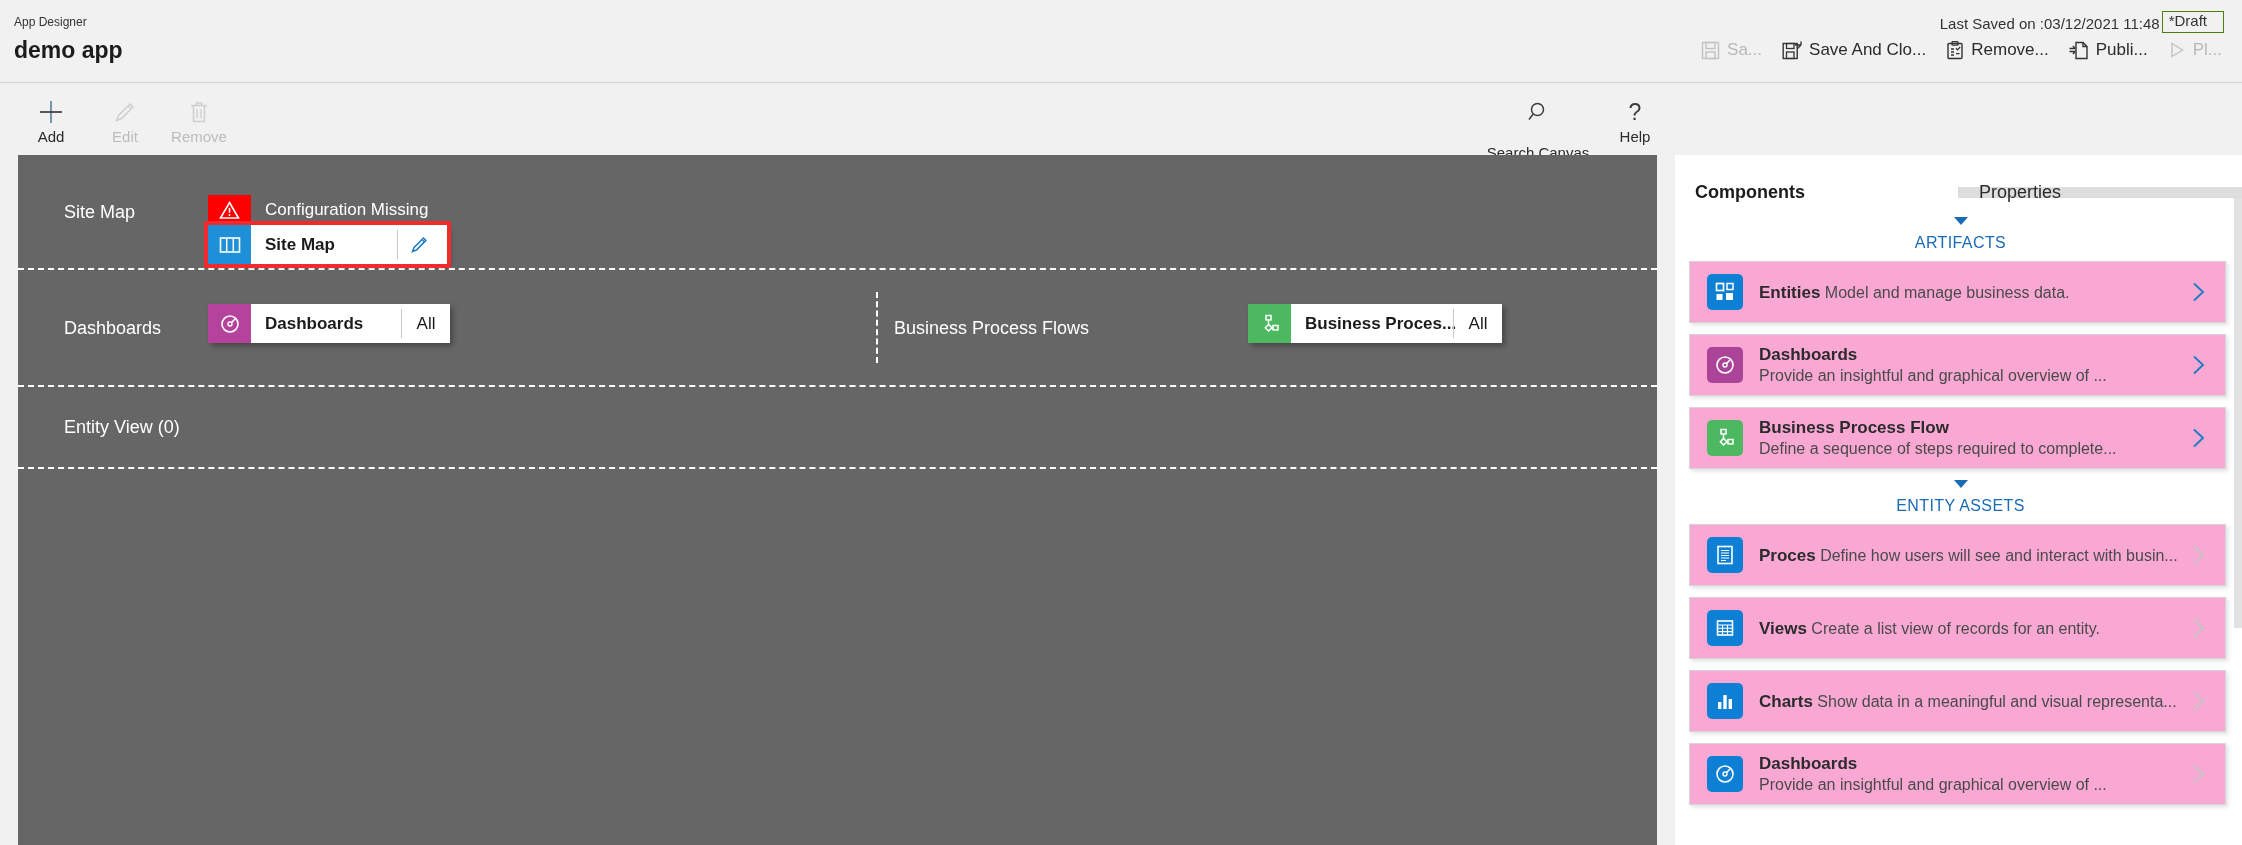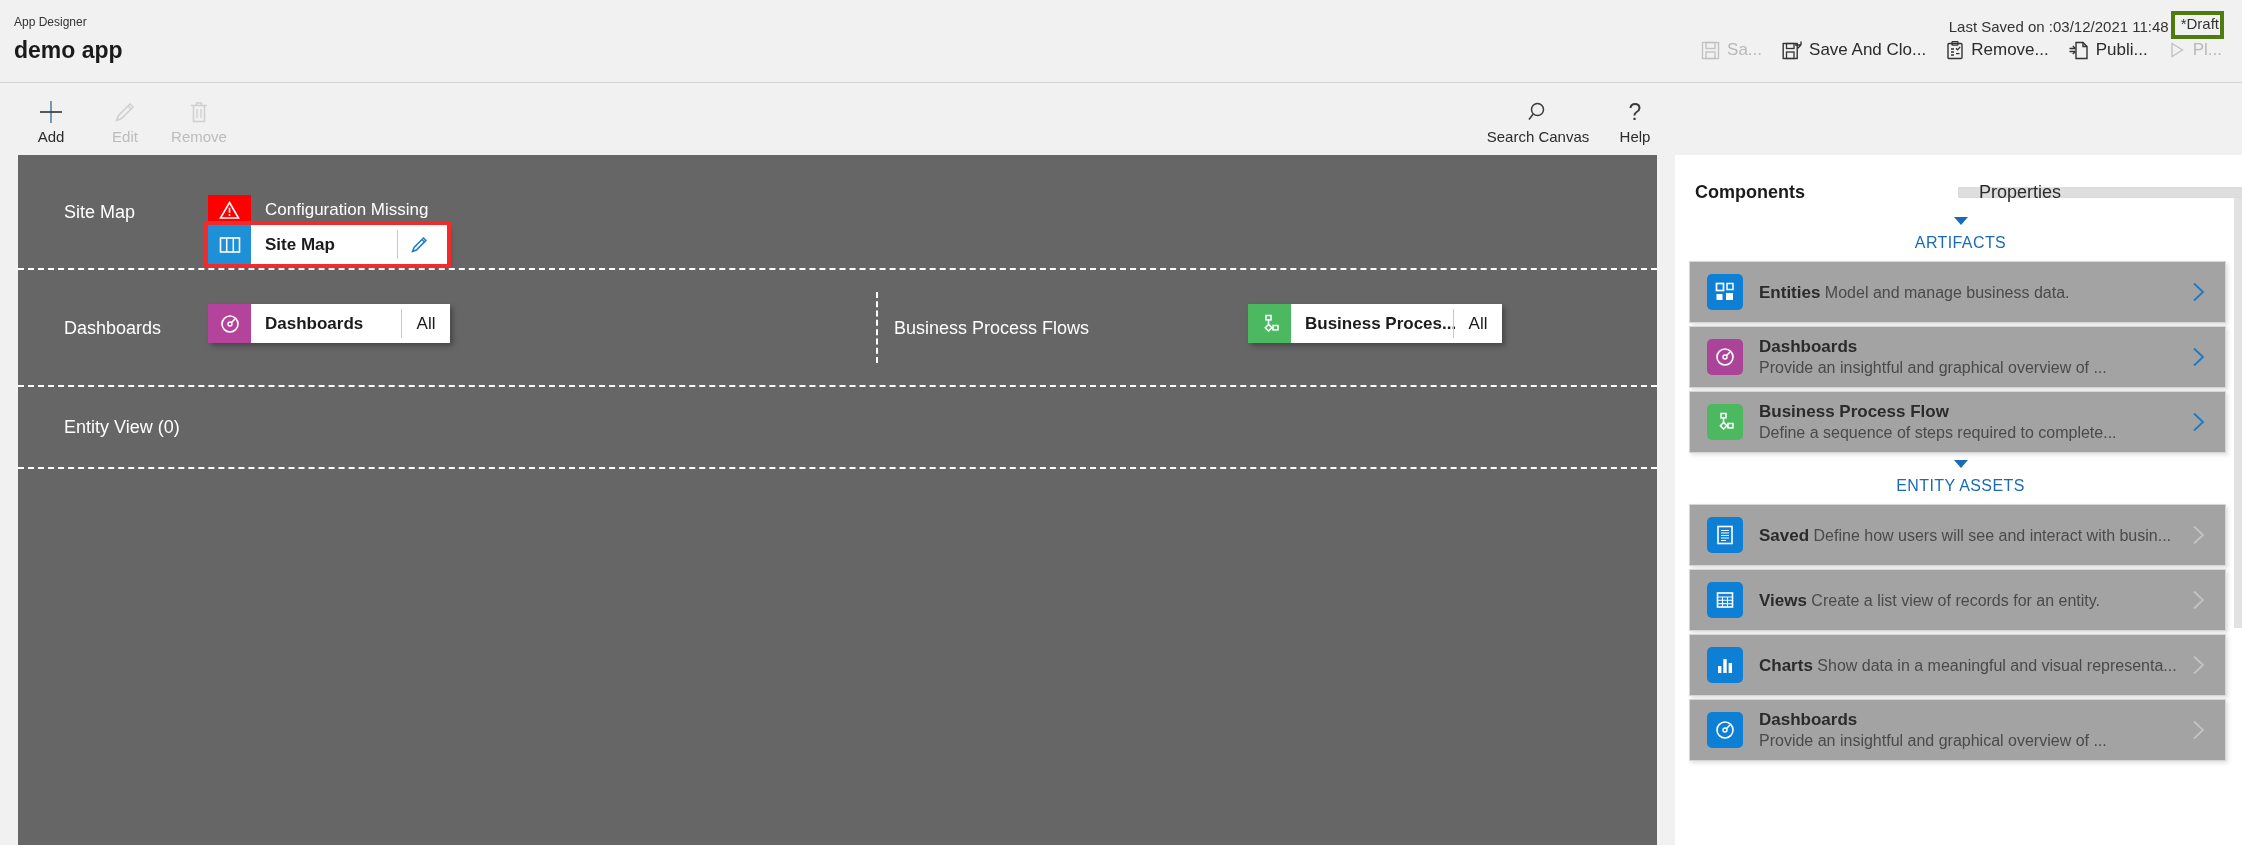--- a/index.html
+++ b/index.html
@@ -20,22 +20,22 @@
   .hdr-left { position: absolute; left: 14px; top: 10px; }
   .hdr-app-designer { font-size: 12px; color: #333333; line-height: 24px; }
   .hdr-app-name { font-size: 23px; font-weight: bold; color: #1b1b1b; line-height: 30px; margin-top: 1px; }
 
   .hdr-saved {
     position: absolute; right: 18px; top: 14px;
     font-size: 15px; color: #333333; white-space: nowrap;
   }
   .draft-box {
     display: inline-block;
-    border: 4px solid #4d7c0f;
-    padding: 0px 1px 3px 6px;
+    border: 1px solid #4d7c0f;
+    padding: 0px 16px 3px 6px;
     margin-left: 2px;
     position: relative; top: -3px;
   }
 
   .hdr-actions {
     position: absolute; right: 10px; top: 36px;
     display: flex; align-items: center; gap: 0px;
   }
   .act {
     display: flex; align-items: center; gap: 7px;
@@ -55,21 +55,21 @@
   .ribbon-left { position: absolute; left: 14px; top: 8px; display: flex; }
   .ribbon-right { position: absolute; right: 570px; top: 8px; display: flex; }
   .rb-btn {
     width: 74px; display: flex; flex-direction: column;
     align-items: center; justify-content: flex-start;
     padding-top: 6px; cursor: pointer;
   }
   .rb-btn .glyph { height: 30px; display: flex; align-items: center; justify-content: center; }
   .rb-btn .lbl { font-size: 15px; color: #2b2b2b; margin-top: 1px; }
   .rb-btn.disabled .lbl { color: #bcbcbc; cursor: default; }
-  .rb-btn.wide { width: 120px; }
+  .rb-btn.wide { width: 120px; gap: 16px; }
 
   
   .body-wrap { position: relative; height: 690px; display: flex; }
 
   
   .canvas-outer {
     width: 1675px; height: 690px;
     background: #f1f1f1;
     padding-left: 18px;
   }
@@ -184,24 +184,24 @@
     width: 0; height: 0;
     border-left: 7px solid transparent;
     border-right: 7px solid transparent;
     border-top: 8px solid #1a6bb5;
   }
   .sect-head .stitle { font-size: 16px; color: #1a6bb5; letter-spacing: .4px; }
 
   .card {
     display: flex; align-items: center;
     height: 62px;
-    background: #a3a3a3;
+    background: #f9a8d4;
     border: 1px solid #d6d6d6;
     box-shadow: 2px 2px 4px rgba(0,0,0,0.13);
-    margin-bottom: 3px;
+    margin-bottom: 11px;
     padding: 0 10px 0 17px;
     cursor: pointer;
   }
   .card-icon {
     width: 36px; height: 36px; border-radius: 5px;
     display: flex; align-items: center; justify-content: center;
     flex: 0 0 36px;
   }
   .ic-blue { background: #0d7fd4; }
   .ic-purple { background: #ab4499; }
@@ -527,21 +527,21 @@
       </div>
 
       <div class="card">
         <span class="card-icon ic-blue">
           <svg width="22" height="22" viewBox="0 0 22 22">
               <rect x="4" y="2.5" width="14" height="17" fill="none" stroke="#ffffff" stroke-width="1.6"></rect>
               <path d="M7 6.5 h8 M7 9 h8 M7 11.5 h8 M7 14 h8 M7 16.5 h5" stroke="#ffffff" stroke-width="1.2"></path>
             </svg>
         </span>
         <span class="card-text">
-          <span class="card-title">Saved</span>
+          <span class="card-title">Proces</span>
           <span class="card-desc">Define how users will see and interact with busin...</span>
         </span>
         <span class="card-chev">
           <svg width="19" height="24" viewBox="0 0 19 24">
               <path d="M5 3.5 L14 12 L5 20.5" fill="none" stroke="#c3c3c3" stroke-width="1.8"></path>
             </svg>
         </span>
       </div>
 
       <div class="card">

